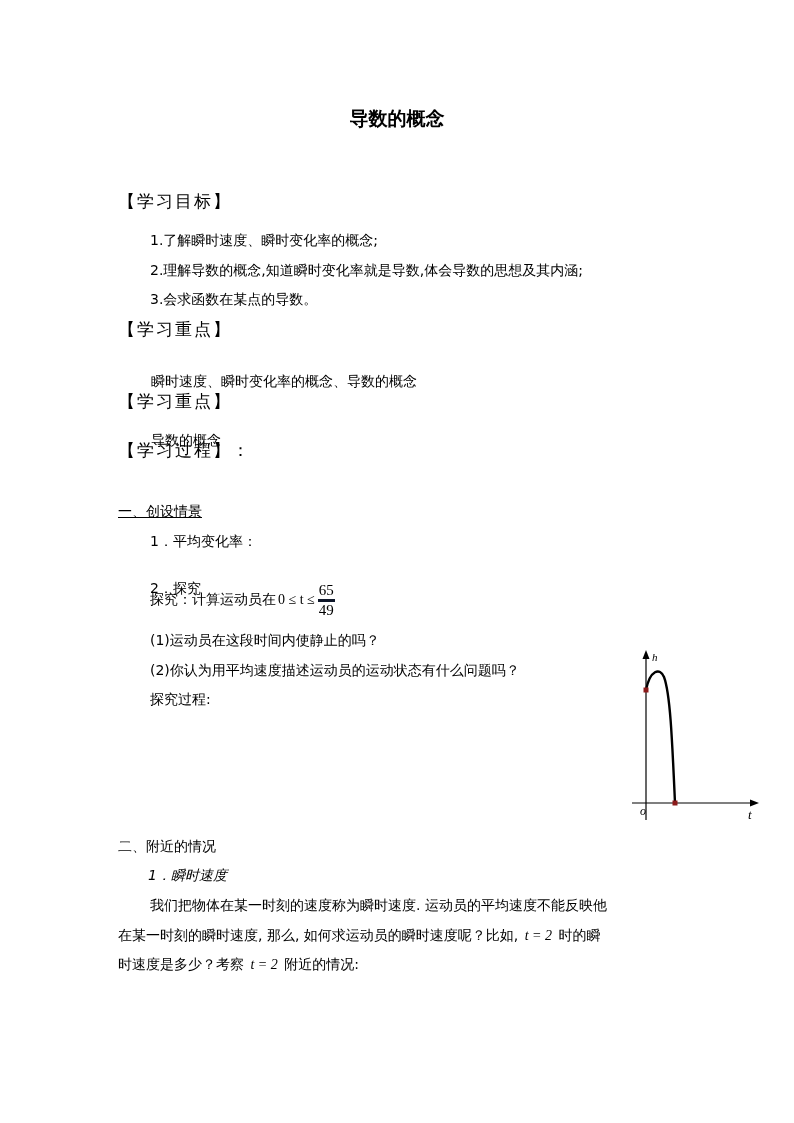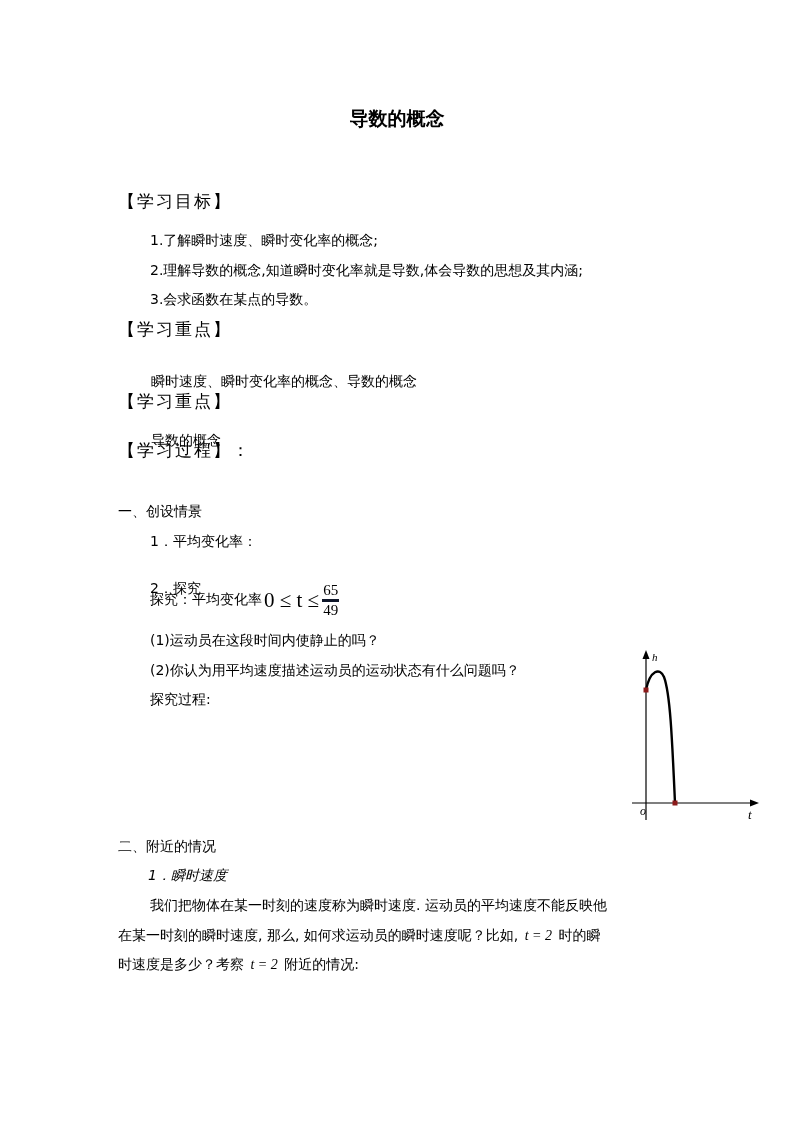--- a/index.html
+++ b/index.html
@@ -26,27 +26,27 @@
 <div class="abs body-text" style="left:150px;top:291px;">3.会求函数在某点的导数。</div>
 
 <div class="abs heading" style="left:118px;top:318px;">【学习重点】</div>
 <div class="abs body-text" style="left:151px;top:361px;margin-top:12px;">瞬时速度、瞬时变化率的概念、导数的概念</div>
 
 <div class="abs heading" style="left:118px;top:390px;">【学习重点】</div>
 <div class="abs body-text" style="left:151px;top:432px;">导数的概念</div>
 
 <div class="abs heading" style="left:118px;top:439px;">【学习过程】：</div>
 
-<div class="abs body-text" style="left:118px;top:503px;">一、创设情景</div>
+<div class="abs body-text" style="left:118px;top:503px;text-decoration:underline;">一、创设情景</div>
 <div class="abs body-text" style="left:150px;top:533px;">1．平均变化率：</div>
 <div class="abs body-text" style="left:150px;top:580px;">2．探究</div>
 
 <div class="abs body-text" style="left:150px;top:580px;height:40px;display:flex;align-items:center;">
-  <span>探究：平均变化率</span>
-  <span class="math" style="font-size:21px;margin-left:2px;">0 ≤ t ≤</span>
+  <span>探究：计算运动员在</span>
+  <span class="math" style="font-size:14px;margin-left:2px;">0 ≤ t ≤</span>
   <span class="frac">
     <span class="num">65</span>
     <span class="den">49</span>
   </span>
 </div>
 
 <div class="abs body-text" style="left:150px;top:632px;">(1)运动员在这段时间内使静止的吗？</div>
 <div class="abs body-text" style="left:150px;top:662px;text-align:center;">(2)你认为用平均速度描述运动员的运动状态有什么问题吗？</div>
 <div class="abs body-text" style="left:150px;top:691px;">探究过程:</div>
 

